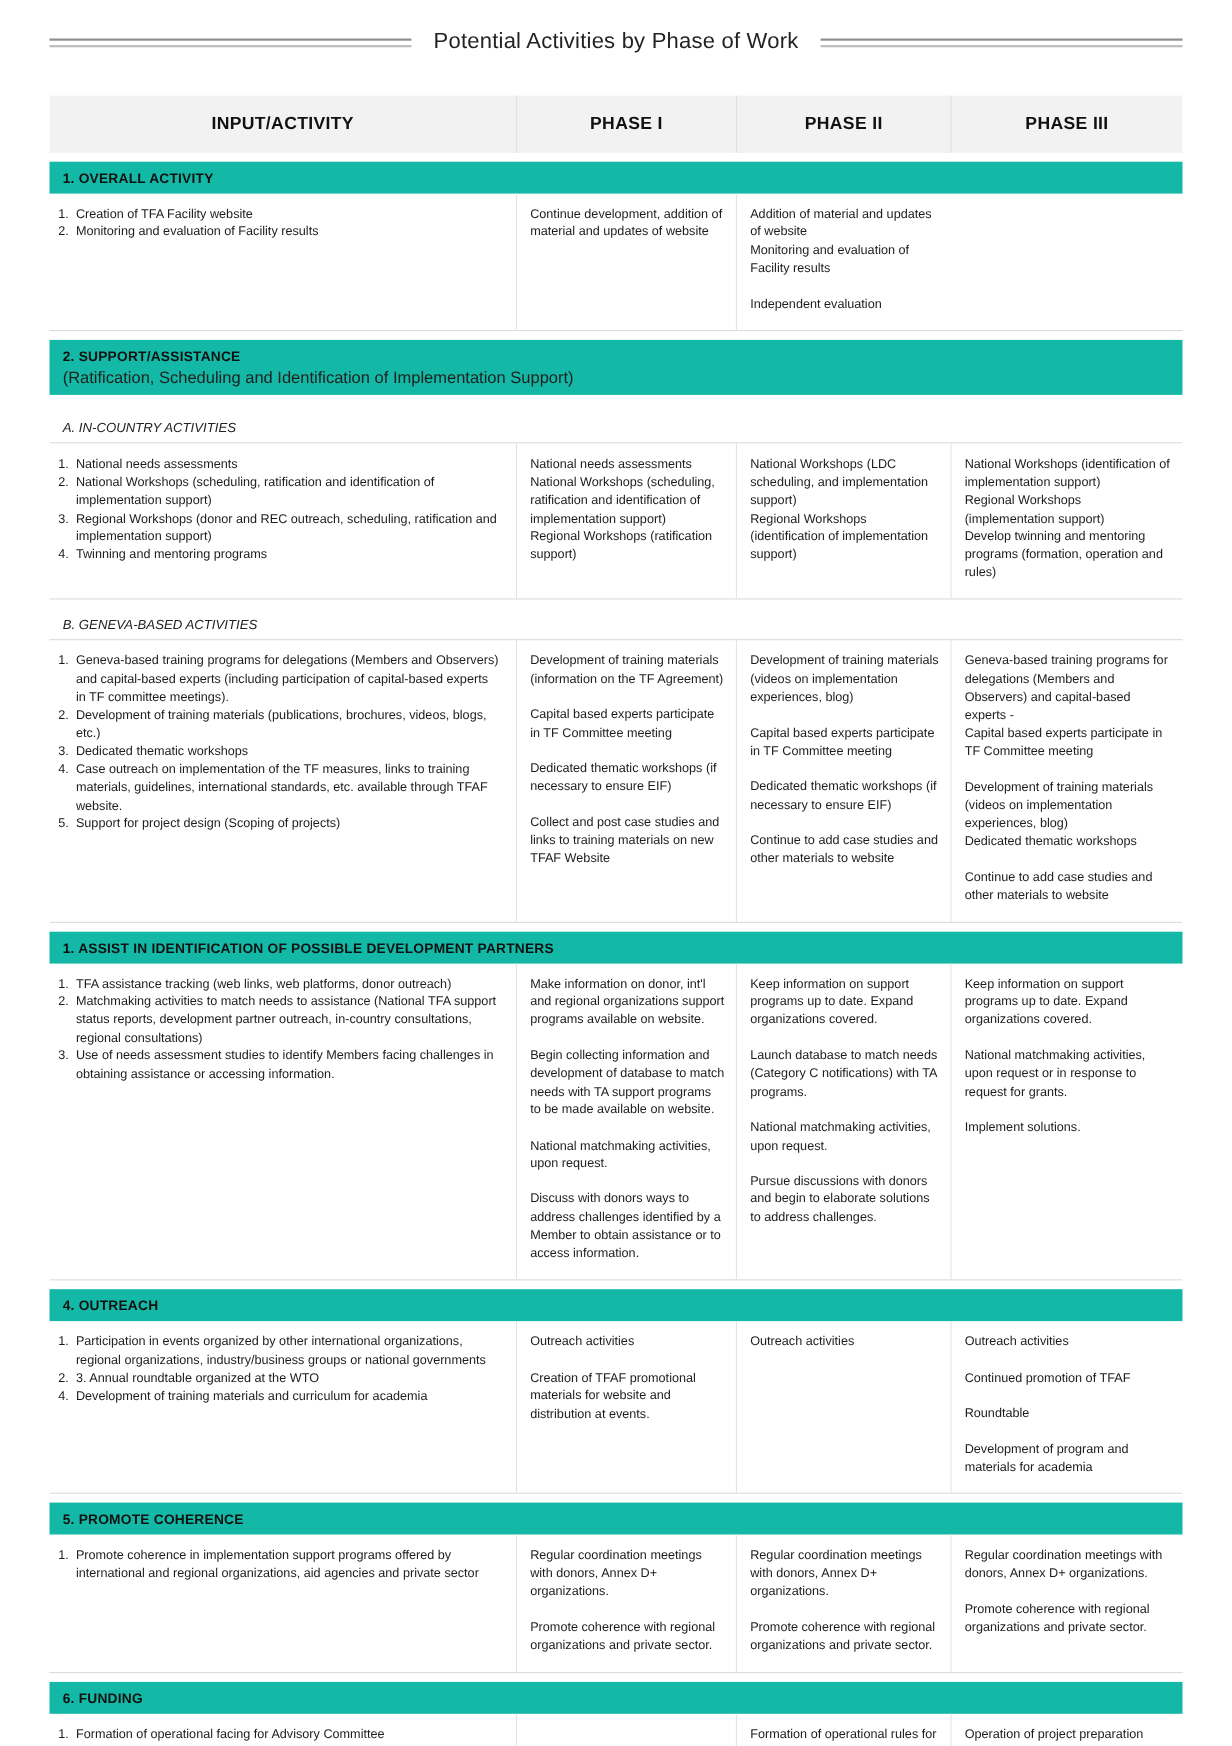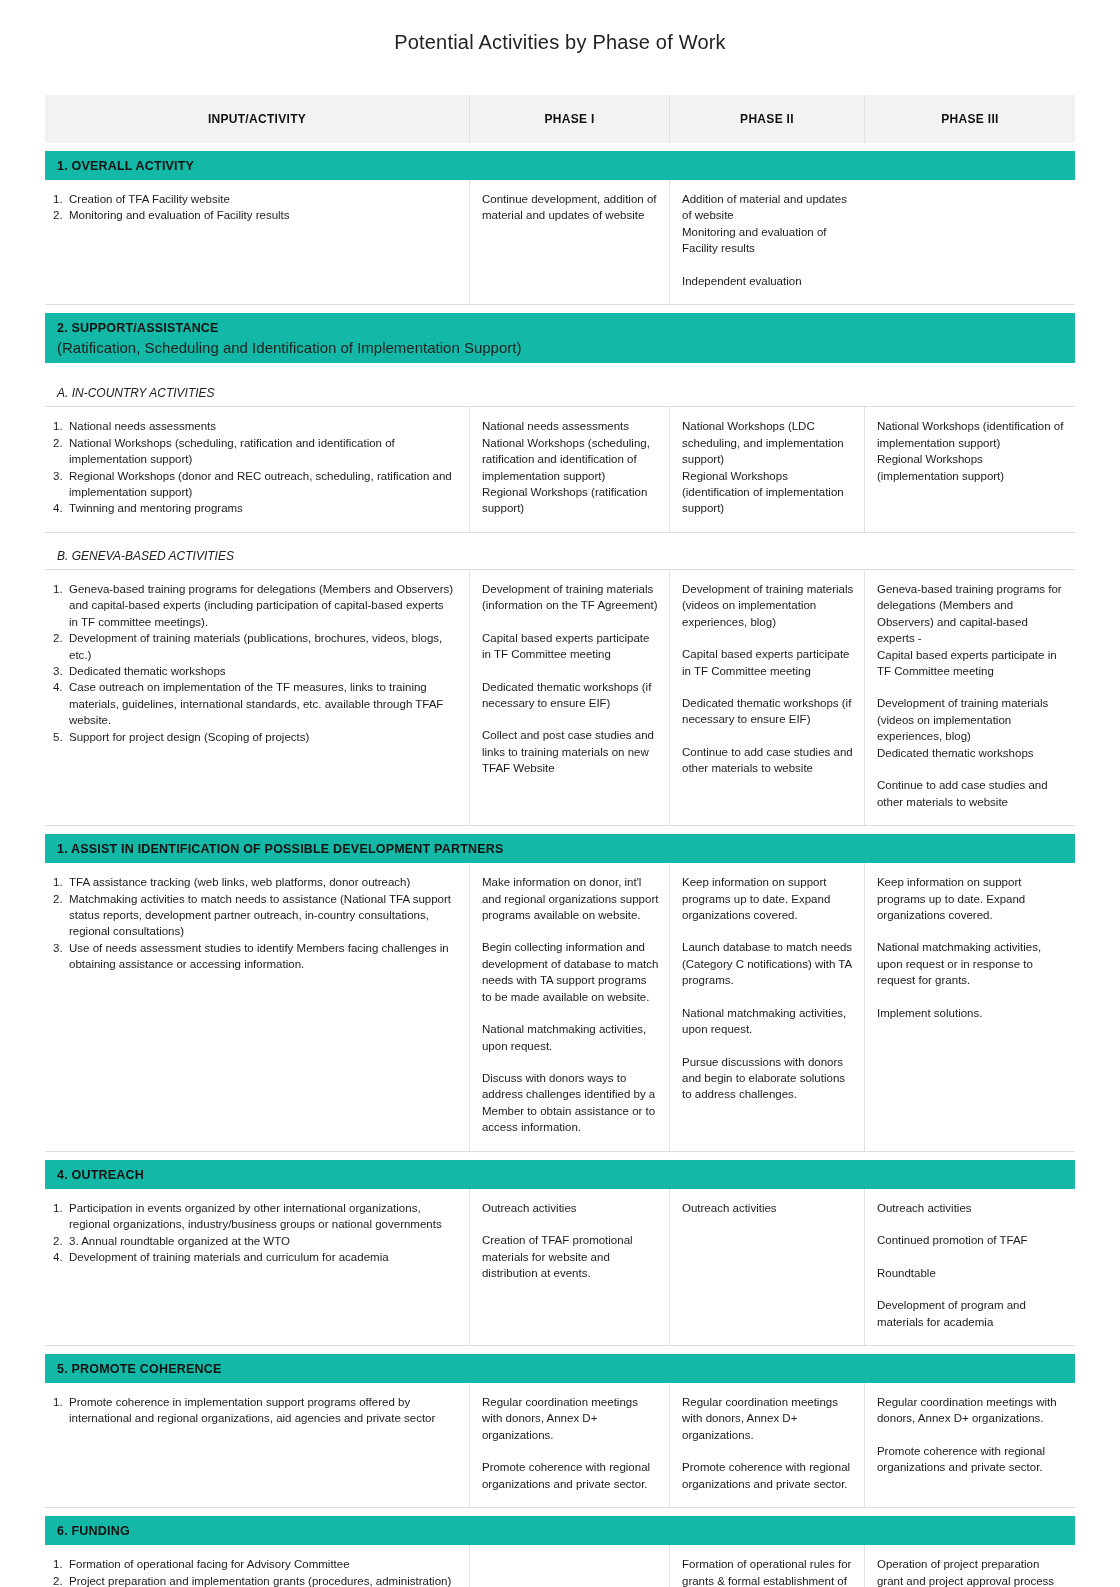--- a/index.html
+++ b/index.html
@@ -2,31 +2,31 @@
 <html><head>
 <meta charset="utf-8">
 <style>
   html,body { margin:0; padding:0; background:#ffffff; }
   body {
     width:1120px; min-height:1587px;
     font-family:"Liberation Sans", sans-serif;
     color:#1f1f1f;
     -webkit-font-smoothing:antialiased;
   }
-  .titlebar { display:flex; align-items:center; margin:27px 45px 0 45px;flex-direction:column; }
+  .titlebar { display:flex; align-items:center; margin:27px 45px 0 45px; }
   .rule { flex:1; height:4px; border-top:2px solid #8f8f8f; border-bottom:2px solid #bdbdbd; }
   .doc-title { padding:0 20px; font-size:20px; color:#222; white-space:nowrap; letter-spacing:.2px; }
 
   .table { margin:37px 45px 0 45px; }
   .thead {
     display:grid; grid-template-columns:41.26% 19.42% 18.93% 20.39%;
     background:#f2f2f2;
   }
   .thead > div {
-    padding:17px 6px; text-align:center; font-weight:bold; font-size:12px;
+    padding:17px 6px; text-align:center; font-weight:bold; font-size:16px;
     letter-spacing:.3px; color:#111; border-right:1px solid #e0e0e0;
   }
   .thead > div:last-child { border-right:none; }
 
   .sec-bar { margin-top:8px; background:#14b8a6; padding:8px 12px 7px 12px; }
   .sec-title { font-weight:bold; font-size:12.5px; color:#111; letter-spacing:.2px; }
   .sec-sub { font-size:15px; margin-top:4px; color:#1f1f1f; }
 
   .sub-label {
     font-style:italic; font-size:12px; color:#222;
@@ -119,20 +119,21 @@
           <div class="para">National Workshops  (scheduling, ratification and identification of implementation support)</div>
           <div class="para">Regional Workshops  (ratification support)</div>
         </div>
         <div class="cell">
           <div class="para">National Workshops  (LDC scheduling, and implementation support)</div>
           <div class="para">Regional Workshops  (identification of implementation support)</div>
         </div>
         <div class="cell">
           <div class="para">National Workshops (identification of implementation support)</div>
           <div class="para">Regional Workshops (implementation support)</div>
+          <div class="para">Develop twinning and mentoring programs (formation, operation and rules)</div>
         </div>
       </div>
       <div class="sub-label gapped">B. GENEVA-BASED ACTIVITIES</div>
       <div class="row">
         <div class="cell input">
           <div class="item">
             <div class="num">1.</div>
             <div class="txt">Geneva-based training programs for delegations (Members and Observers) and capital-based experts (including participation of capital-based experts in TF committee meetings).</div>
           </div>
           <div class="item">

